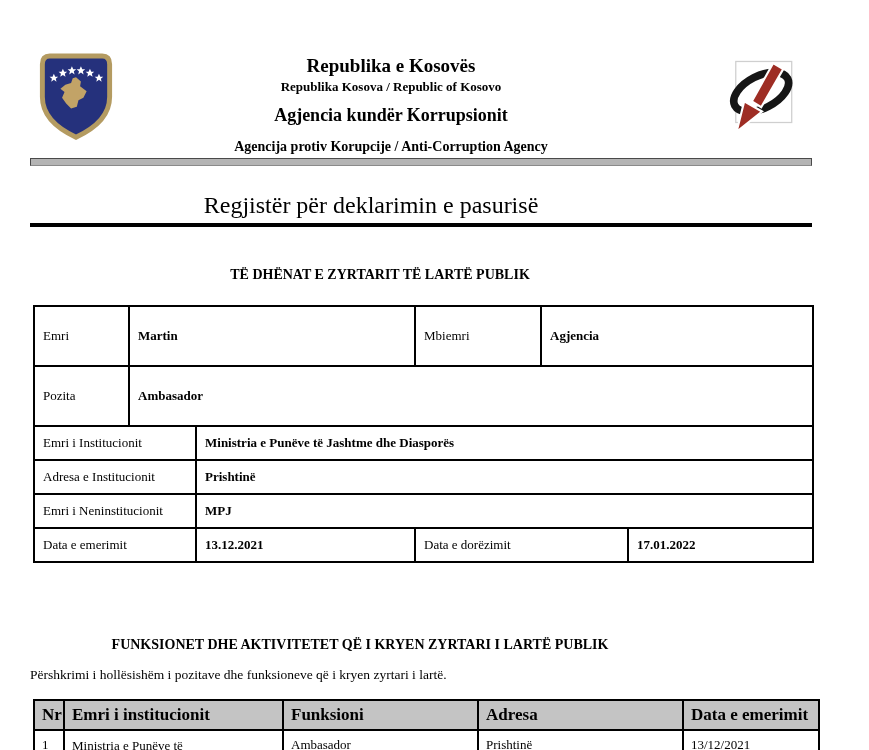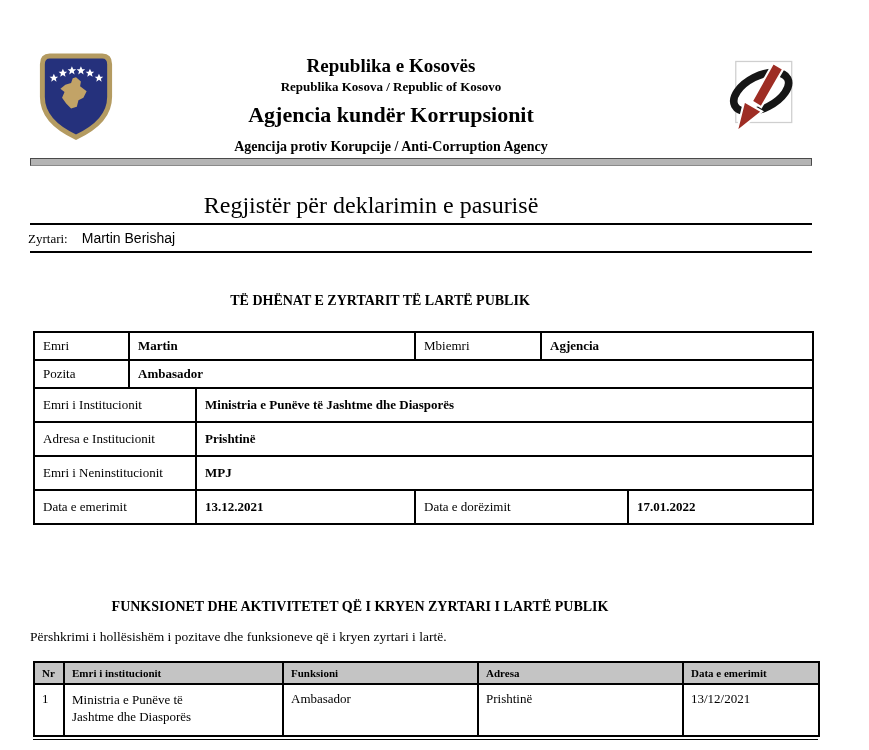--- a/index.html
+++ b/index.html
@@ -13,21 +13,21 @@
     padding:40px 57px 0 30px;
     overflow:hidden;
   }
   
   .doc-header { display:flex; align-items:center; height:118px;gap:48px; }
   .emblem-box { width:110px; }
   .emblem-box svg { margin-left:5px; }
   .center-block { flex:1; text-align:center; padding-top:12px; }
   .republic-title   { font-size:19px; font-weight:bold; line-height:23px; }
   .republic-sub     { font-size:13px; font-weight:bold; line-height:16px; margin-top:2px; }
-  .agency-title     { font-size:22px; font-weight:bold; line-height:26px; margin-top:7px; }
+  .agency-title     { font-size:18px; font-weight:bold; line-height:26px; margin-top:7px; }
   .agency-sub       { font-size:14px; font-weight:bold; line-height:18px; margin-top:10px; }
   .logo-box { width:170px; text-align:right; }
   .logo-box svg { margin-right:10px; }
   .gray-bar {
     height:8px; background:#b4b4b4;
     border:1px solid #4a4a4a; border-bottom-color:#8a8a8a;
     margin-top:0px;
   }
   
   .reg-title-wrap { width:682px; text-align:center; margin-top:27px; }
@@ -38,29 +38,29 @@
   .official-label { font-size:13px; margin-left:-2px; }
   .official-name { font-family:"Liberation Sans","DejaVu Sans",sans-serif; font-size:14px; margin-left:14px; }
   
   .sec-head1-wrap { width:700px; text-align:center; margin-top:38px; }
   .sec-head2-wrap { width:660px; text-align:center; margin-top:72px; }
   .sec-heading { font-size:14px; font-weight:bold; letter-spacing:0px; }
   .description { font-size:13.5px; margin-top:14px; }
   
   table { border-collapse:collapse; }
   .t1 { margin-left:3px; margin-top:22px; width:779px; table-layout:fixed; }
-  .t1 td { border:2px solid #000; font-size:13px; padding:5px 8px; vertical-align:middle; }
+  .t1 td { border:2px solid #000; font-size:13px; padding:21px 8px; vertical-align:middle; }
   .t1 .lbl { font-weight:normal; }
   .t1 .val { font-weight:bold; }
   .t1 tr.tall td { padding:8px 8px; }
   
   .t2 { margin-left:3px; margin-top:16px; width:785px; table-layout:fixed; border:2px solid #000; }
   .t2 th {
     background:#c4c4c4; border:2px solid #000;
-    font-size:11px; font-weight:bold; text-align:left;
+    font-size:17px; font-weight:bold; text-align:left;
     padding:4px 7px;
   }
   .t2 td { border:2px solid #000; font-size:13px; padding:6px 7px 10px 7px; vertical-align:top; }
   .t2 .inst-cell span { display:block; max-width:128px; line-height:17px; }
   .t2-underline { width:785px; margin-left:3px; margin-top:2px; border-top:1.5px solid #000; }
 </style>
 </head>
 <body>
 
 <div class="page">
@@ -99,24 +99,20 @@
     </div>
   </div>
 
   <div class="gray-bar"></div>
 
   <div class="reg-title-wrap">
     <div class="reg-title">Regjistër për deklarimin e pasurisë</div>
   </div>
   <div class="hline2 title-line"></div>
 
-  <div class="official-line">
-    <span class="official-label">Zyrtari:</span>
-    <span class="official-name">Martin Berishaj</span>
-  </div>
   <div class="hline2"></div>
 
   <div class="sec-head1-wrap">
     <span class="sec-heading">TË DHËNAT E ZYRTARIT TË LARTË PUBLIK</span>
   </div>
 
   <table class="t1">
     <colgroup>
       <col style="width:95px">
         <col style="width:67px">

